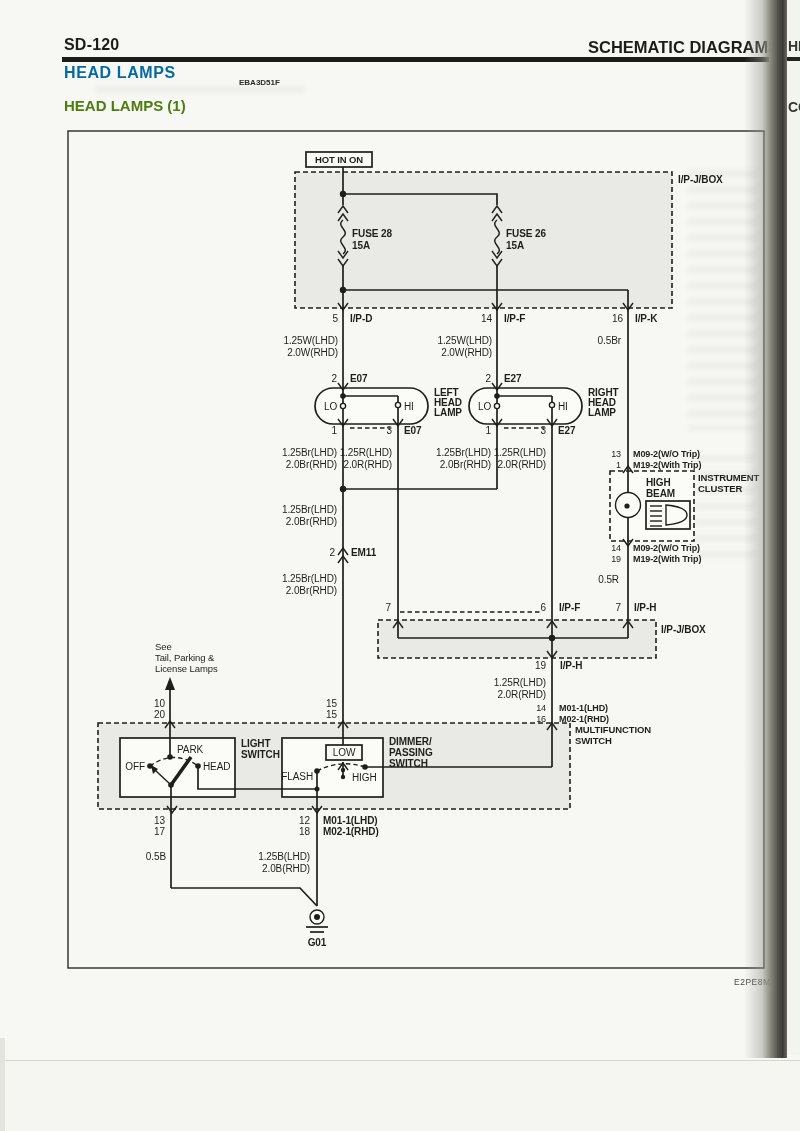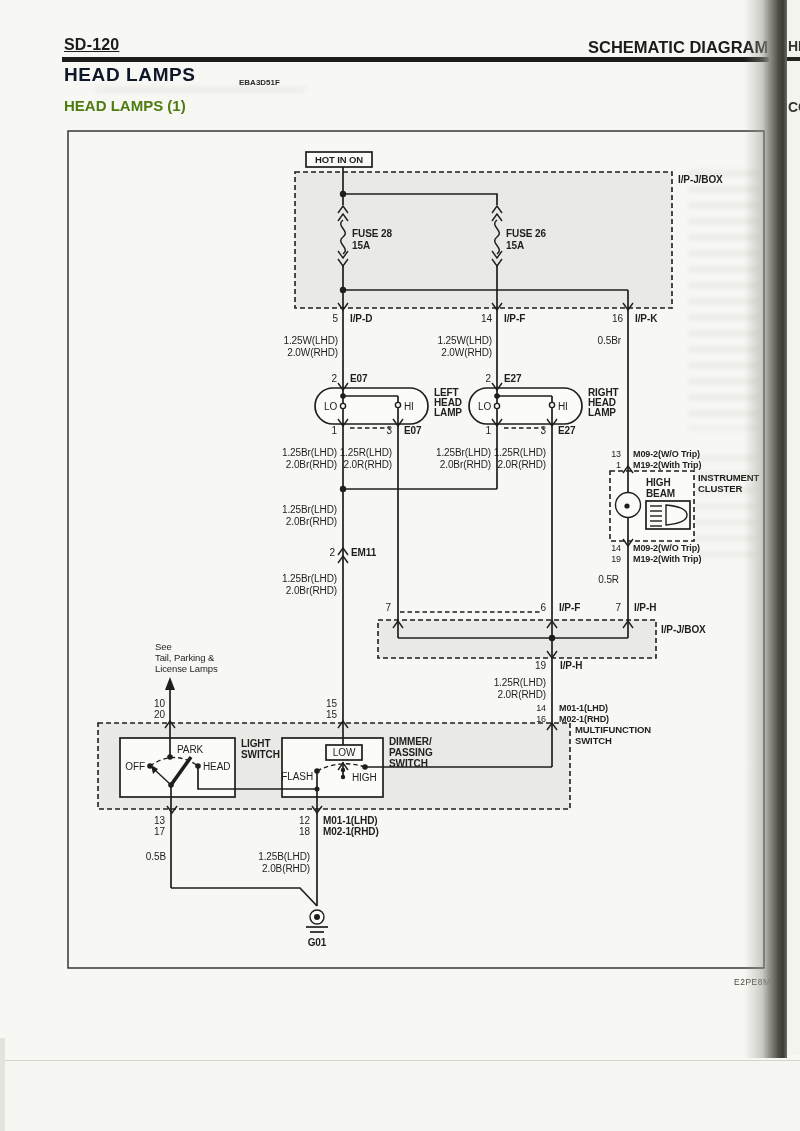--- a/index.html
+++ b/index.html
@@ -1,23 +1,23 @@
 <!DOCTYPE html>
 <html><head>
 <meta charset="utf-8">
 <style>
   html,body{margin:0;padding:0;}
   body{width:800px;height:1131px;position:relative;overflow:hidden;
        background:#f7f7f4;font-family:"Liberation Sans",sans-serif;}
   .abs{position:absolute;}
   
-  .pgnum{left:64px;top:36px;font-size:16px;font-weight:bold;color:#1c1c19;letter-spacing:.2px;text-decoration:underline;}
+  .pgnum{left:64px;top:36px;font-size:16px;font-weight:bold;color:#1c1c19;letter-spacing:.2px;}
   .section{left:588px;top:38px;font-size:16.5px;font-weight:bold;color:#1c1c19;white-space:nowrap;}
   .rule{left:62px;top:57px;width:707px;height:4.5px;background:#1c1c19;}
-  .title{left:64px;top:64px;font-size:19px;font-weight:bold;color:#0f172a;letter-spacing:.6px;}
+  .title{left:64px;top:64px;font-size:16px;font-weight:bold;color:#0369a1;letter-spacing:.6px;}
   .titlecode{left:212px;top:78px;font-size:8px;font-weight:bold;color:#2a2a26;margin-left:27px;}
   .subtitle{left:64px;top:97px;font-size:15px;font-weight:bold;color:#4d7c0f;}
   .footercode{left:734px;top:977px;font-size:8.5px;color:#4a4a44;letter-spacing:.5px;}
   
   .sm{background:repeating-linear-gradient(180deg, rgba(100,100,92,.20) 0 7px, rgba(0,0,0,0) 7px 16px);
       filter:blur(2.5px);}
   .sm1{left:95px;top:86px;width:210px;height:15px;opacity:.35;}
   .sm2{left:688px;top:170px;width:70px;height:260px;opacity:.40;}
   .sm3{left:695px;top:455px;width:60px;height:110px;opacity:.35;}
   .curl{left:744px;top:0;width:33px;height:1058px;z-index:40;

